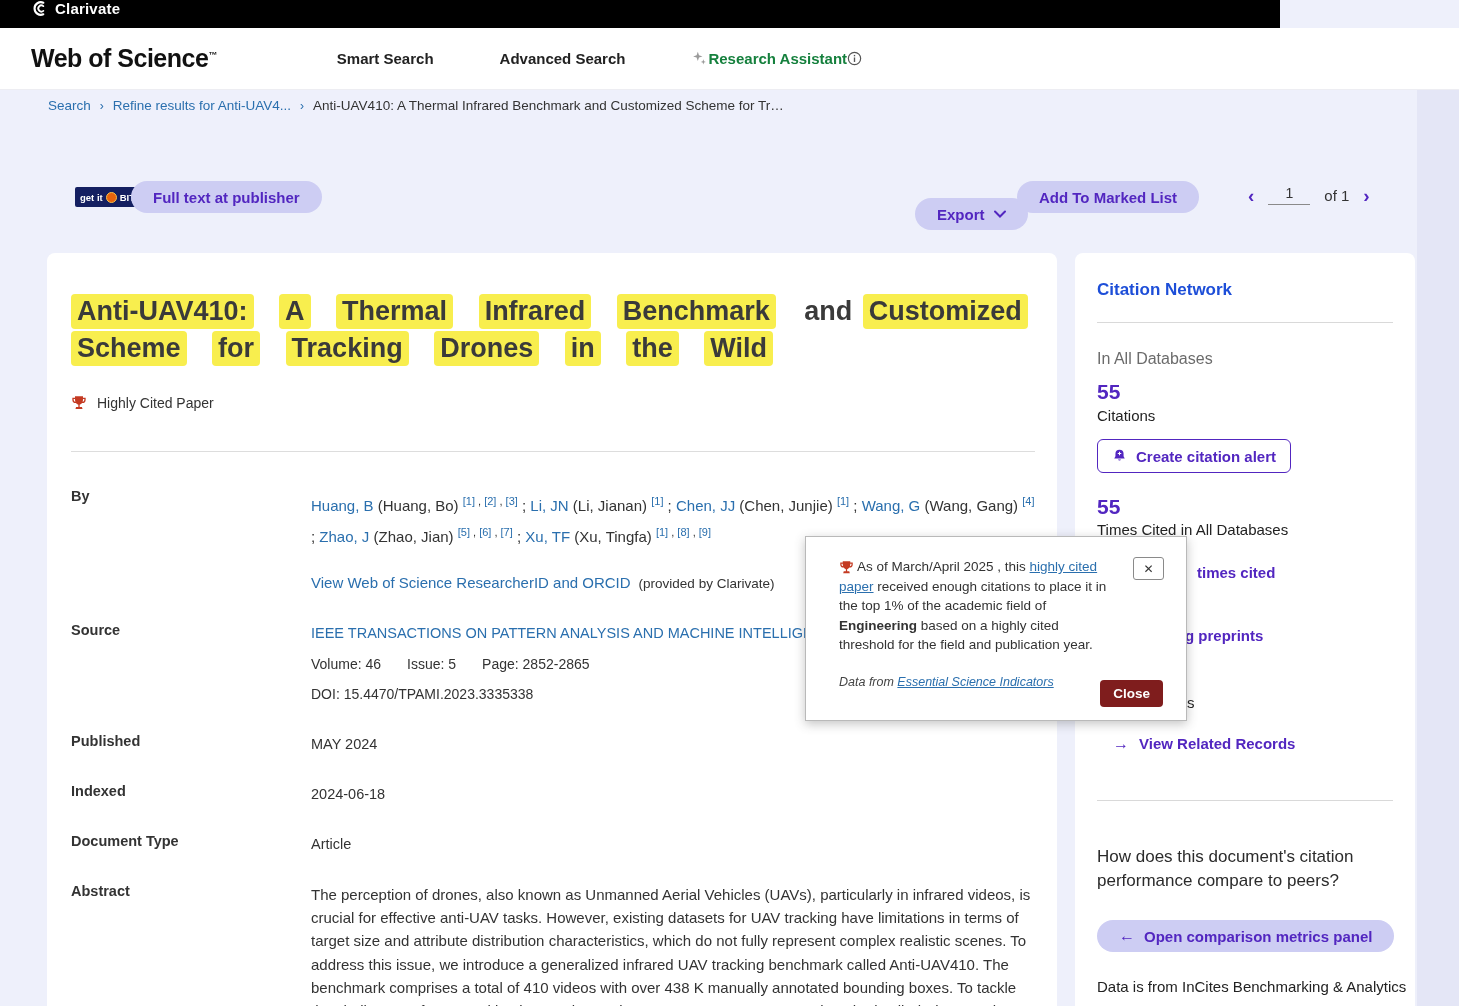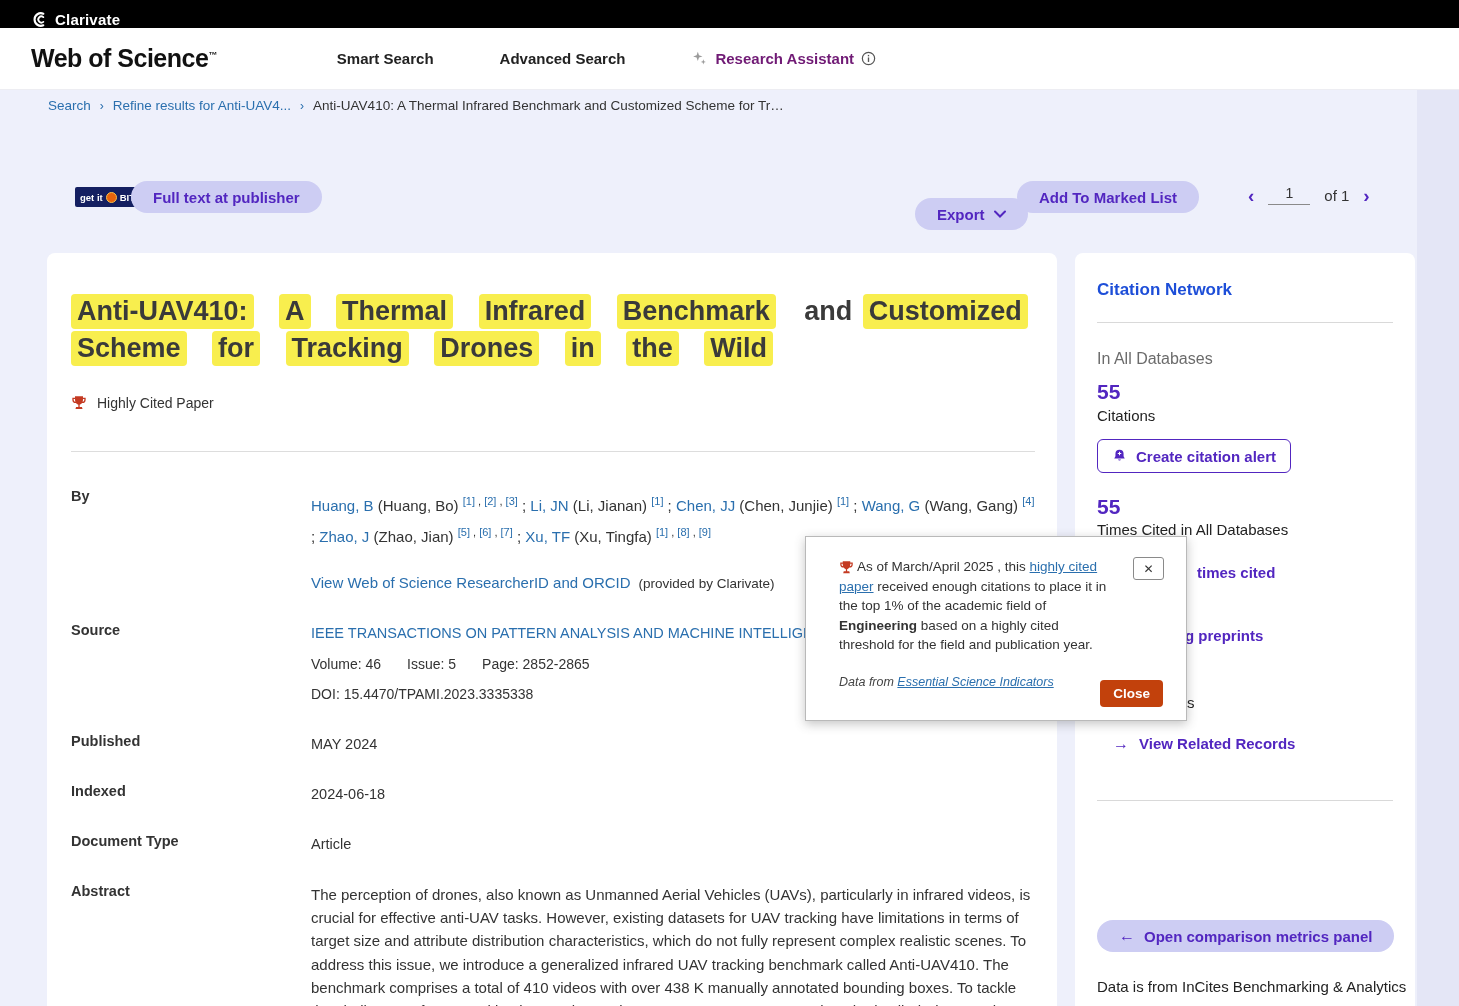--- a/index.html
+++ b/index.html
@@ -1,29 +1,29 @@
 <!DOCTYPE html>
 <html><head>
 <meta charset="utf-8">
 <style>
   * { margin:0; padding:0; box-sizing:border-box; }
   html,body { width:1459px; height:1006px; overflow:hidden; }
   body { font-family:"Liberation Sans", sans-serif; background:#eef0fb; position:relative; color:#333; }
 
   
-  .topbar { position:absolute; left:0; top:0; width:1459px; height:28px; background:#000; display:flex; align-items:flex-end; padding-left:31px; }
+  .topbar { position:absolute; left:0; top:0; width:1280px; height:28px; background:#000; display:flex; align-items:flex-start; padding-left:31px; }
   .clarivate { display:flex; align-items:center; gap:7px; color:#fff; font-weight:bold; font-size:15px; letter-spacing:.2px; }
 
   
   .header { position:absolute; left:0; top:28px; width:1459px; height:62px; background:#fff; display:flex; align-items:center; padding-left:31px; border-bottom:1px solid #ededf2; }
   .wos-logo { font-size:25px; font-weight:bold; color:#111; letter-spacing:-.5px; }
   .wos-tm { font-size:9px; vertical-align:super; font-weight:bold; }
   .nav { display:flex; align-items:center; margin-left:120px; gap:66px; }
   .nav-item { font-size:15px; font-weight:bold; color:#222; cursor:pointer; }
-  .nav-item.disabled { color:#701a75; display:flex; align-items:center; gap:7px; }
+  .nav-item.disabled { color:#15803d; display:flex; align-items:center; }
 
   
   .breadcrumb { position:absolute; left:48px; top:98px; font-size:13.5px; display:flex; align-items:center; gap:9px; }
   .bc-link { color:#2a6fae; text-decoration:none; cursor:pointer; }
   .bc-sep { color:#2a6fae; font-size:12px; }
   .bc-current { color:#333; }
 
   
   .getit { position:absolute; left:75px; top:187px; height:20px; background:#141f61; border-radius:2px; display:flex; align-items:center; padding:0 5px; gap:3px; cursor:pointer; }
   .getit span { color:#fff; font-size:9.5px; font-weight:bold; }
@@ -80,21 +80,21 @@
   .panel-btn { position:absolute; left:22px; top:667px; }
   .sd-datafrom { position:absolute; left:22px; top:725px; font-size:15px; color:#222; }
   .arrow-glyph { font-size:16px; }
 
   
   .popup { position:absolute; left:805px; top:536px; width:382px; height:185px; background:#fff; border:1px solid #b9b9b9; box-shadow:0 3px 10px rgba(60,60,60,.3); z-index:50; }
   .popup-body { padding:20px 36px 0 33px; font-size:13.5px; line-height:19.5px; color:#333; width:345px; }
   .popup-link { color:#2a6fae; text-decoration:underline; cursor:pointer; }
   .popup-data { margin-top:18px; font-style:italic; font-size:12.5px; color:#444; }
   .popup-x { position:absolute; right:22px; top:20px; width:31px; height:23px; background:#fff; border:1px solid #8a8a8a; border-radius:3px; font-size:12px; color:#333; cursor:pointer; line-height:1; }
-  .popup-close { position:absolute; right:23px; bottom:13px; background:#c2410c; color:#fff; border:none; border-radius:4px; font-size:13.5px; font-weight:bold; padding:6px 13px; cursor:pointer; }
+  .popup-close { position:absolute; right:23px; bottom:13px; background:#7f1d1d; color:#fff; border:none; border-radius:4px; font-size:13.5px; font-weight:bold; padding:6px 13px; cursor:pointer; }
 
   .right-strip { position:absolute; right:0; top:90px; width:42px; height:916px; background:#e4e6f6; }
   .icon-svg { display:inline-block; vertical-align:middle; }
 </style>
 </head>
 <body>
 
 <div class="topbar">
   <div class="clarivate">
     <svg class="icon-svg" width="17" height="17" viewBox="0 0 20 20">
@@ -227,20 +227,21 @@
     <div class="sd-count2">55</div>
     <div class="sd-times">Times Cited in All Databases</div>
     <div class="frag-purple" style="left:122px; top:311px;text-align:center;">times cited</div>
     <div class="frag-purple" style="left:110px; top:374px;">g preprints</div>
     <div class="frag-dark" style="left:112px; top:441px;">s</div>
     <div class="sd-related">
       <span class="arrow-glyph">→</span>
       <span>View Related Records</span>
     </div>
     <div class="sd-div2"></div>
+    <div class="sd-question">How does this document's citation performance compare to peers?</div>
     <button class="pill panel-btn">
       <span class="arrow-glyph">←</span>
       <span>Open comparison metrics panel</span>
     </button>
     <div class="sd-datafrom">Data is from InCites Benchmarking &amp; Analytics</div>
   </div>
 </div>
 
 <div class="popup">
   <div class="popup-body">

